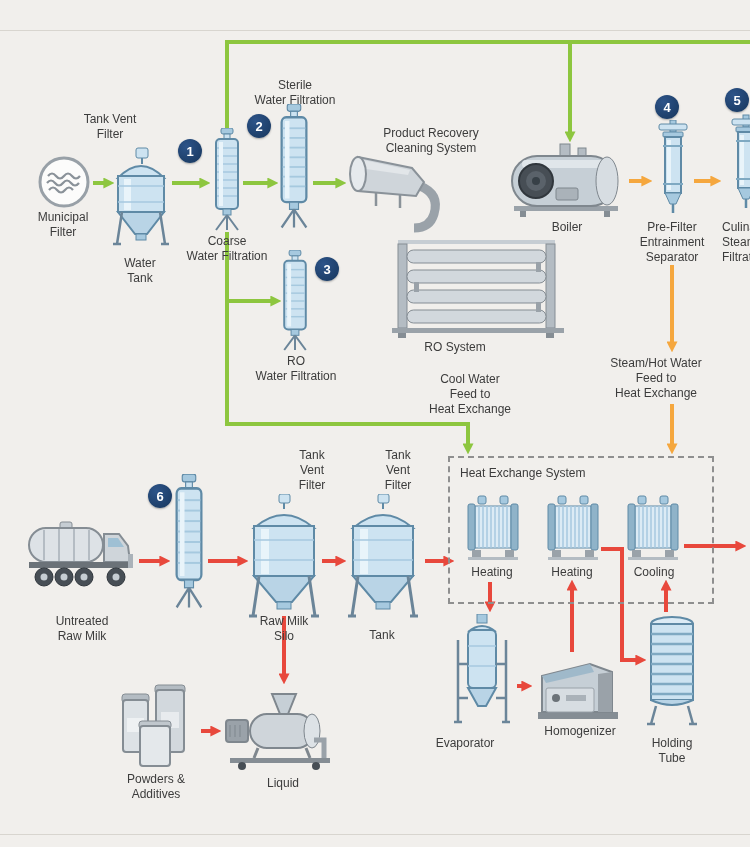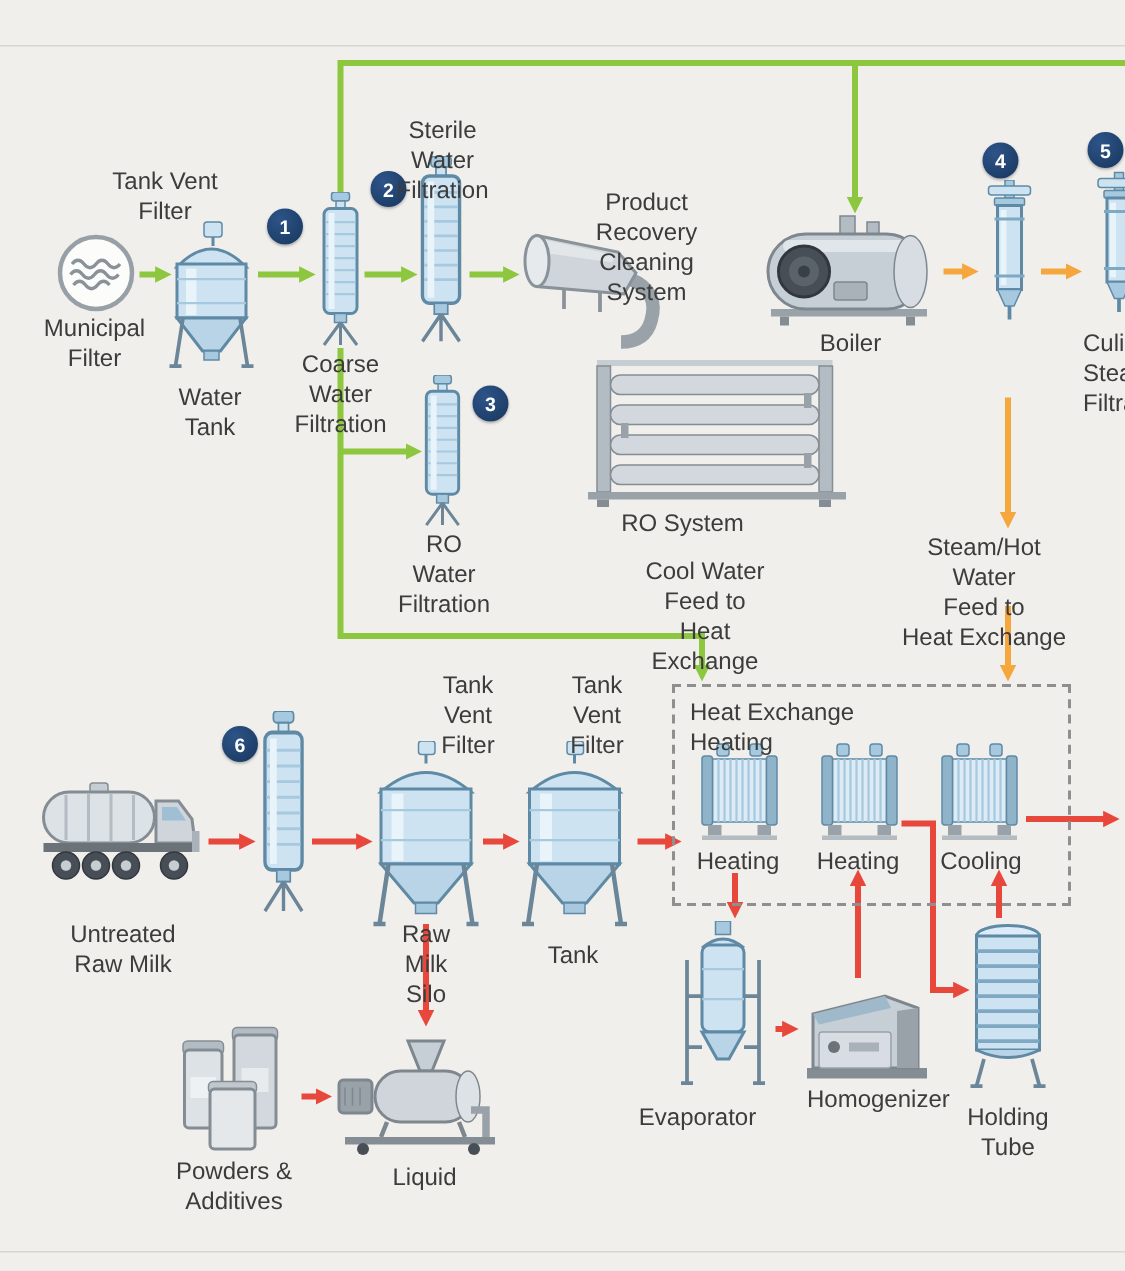--- a/index.html
+++ b/index.html
@@ -1,20 +1,20 @@
 <!DOCTYPE html>
 <html style="--c-water: #8dc63f; --c-steam: #f5a73e; --c-milk: #e8483c; --c-badge: #17365c; --c-text: #3c3c3c; --c-bg: #f1efec; --c-box: #8f8f8f;"><head>
 <meta charset="utf-8">
 <style>
   html,body{margin:0;padding:0;background:#e7e5e1;}
   .stage{position:relative;width:750px;height:847px;background:var(--c-bg,#f1efec);
          overflow:hidden;font-family:"Liberation Sans",sans-serif;}
   .hairline{position:absolute;left:0;width:750px;height:1px;background:#d8d5cf;}
   .flows{position:absolute;left:0;top:0;}
-  .lbl{position:absolute;font-size:16px;line-height:1.25;color:var(--c-text,#3c3c3c);
+  .lbl{position:absolute;font-size:12px;line-height:1.25;color:var(--c-text,#3c3c3c);
        text-align:center;white-space:pre-line;}
   .lbl.left{text-align:left;}
   .badge{position:absolute;width:24px;height:24px;border-radius:50%;
          background:radial-gradient(circle at 35% 30%, #2d5489, var(--c-badge,#17365c));
          color:#fff;font-weight:bold;font-size:13px;display:flex;align-items:center;
          justify-content:center;box-shadow:0 1px 2px rgba(0,0,0,.3);}
   .eq{position:absolute;}
   .hx-box{position:absolute;border:2px dashed var(--c-box,#8f8f8f);}
 </style>
 </head>
@@ -415,39 +415,42 @@
 Filter</div>
   <div class="lbl" style="left:108px;top:256px;width:64px">Water
 Tank</div>
   <div class="lbl" style="left:182px;top:234px;width:90px">Coarse
 Water Filtration</div>
   <div class="lbl" style="left:249px;top:78px;width:92px">Sterile
 Water Filtration</div>
   <div class="lbl" style="left:372px;top:126px;width:118px">Product Recovery
 Cleaning System</div>
   <div class="lbl" style="left:535px;top:220px;width:64px">Boiler</div>
+  <div class="lbl" style="left:629px;top:220px;width:86px">Pre-Filter
+Entrainment
+Separator</div>
   <div class="lbl left" style="left:722px;top:220px;width:60px">Culinary
 Steam
 Filtration</div>
   <div class="lbl" style="left:250px;top:354px;width:92px">RO
 Water Filtration</div>
   <div class="lbl" style="left:413px;top:340px;width:84px">RO System</div>
   <div class="lbl" style="left:424px;top:372px;width:92px">Cool Water
 Feed to
 Heat Exchange</div>
   <div class="lbl" style="left:596px;top:356px;width:120px">Steam/Hot Water
 Feed to
 Heat Exchange</div>
   <div class="lbl" style="left:290px;top:448px;width:44px">Tank
 Vent
 Filter</div>
   <div class="lbl" style="left:376px;top:448px;width:44px">Tank
 Vent
 Filter</div>
-  <div class="lbl left" style="left:460px;top:466px;width:150px">Heat Exchange Heating</div>
+  <div class="lbl left" style="left:460px;top:466px;width:150px">Heat Exchange System</div>
   <div class="lbl" style="left:462px;top:565px;width:60px">Heating</div>
   <div class="lbl" style="left:542px;top:565px;width:60px">Heating</div>
   <div class="lbl" style="left:624px;top:565px;width:60px">Cooling</div>
   <div class="lbl" style="left:38px;top:614px;width:88px">Untreated
 Raw Milk</div>
   <div class="lbl" style="left:252px;top:614px;width:64px">Raw Milk
 Silo</div>
   <div class="lbl" style="left:352px;top:628px;width:60px">Tank</div>
   <div class="lbl" style="left:425px;top:736px;width:80px">Evaporator</div>
   <div class="lbl" style="left:538px;top:724px;width:84px">Homogenizer</div>

